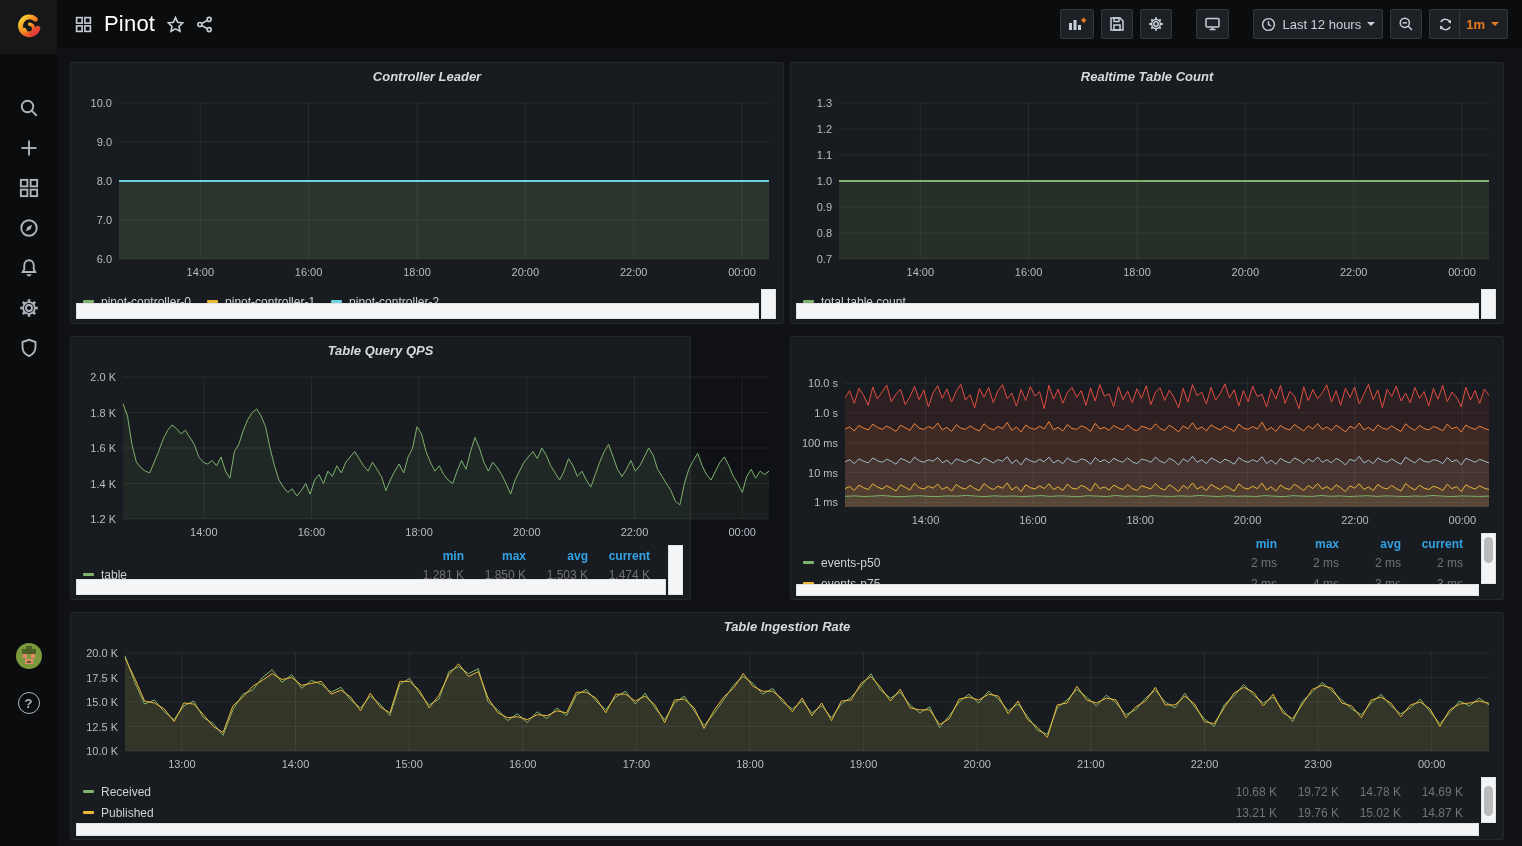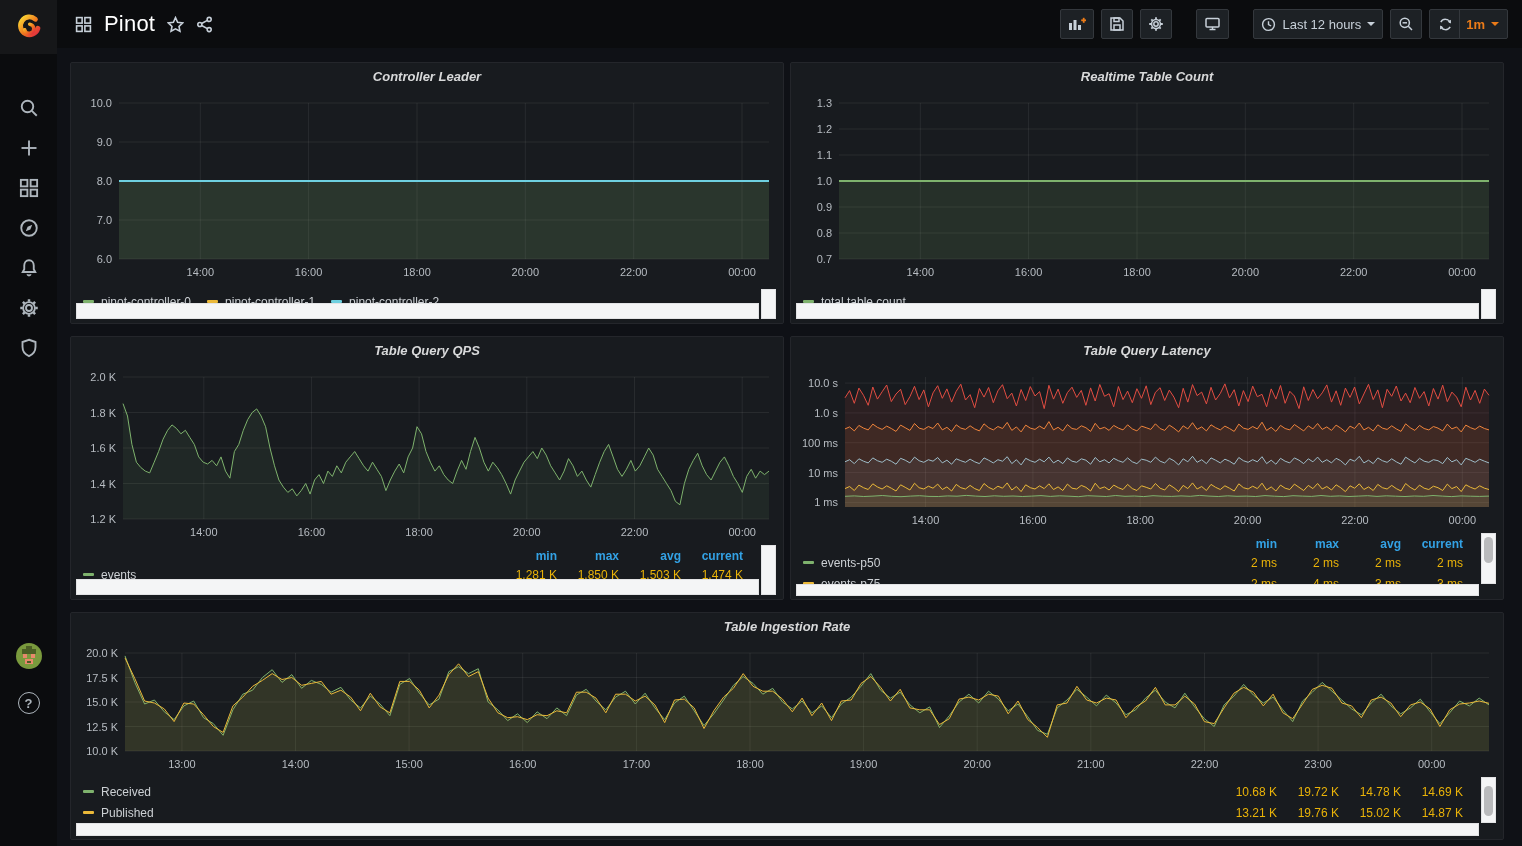--- a/index.html
+++ b/index.html
@@ -38,21 +38,21 @@
   svg text.yl, svg text.xl { fill:#b7bcc2; font-size:11px; font-family:"Liberation Sans",sans-serif; }
   .gl { stroke:rgba(255,255,255,0.07); stroke-width:1; }
 
   
   .legend { position:absolute; left:12px; right:40px; }
   .lrow { display:flex; align-items:center; height:21px; font-size:12px; color:#ccd0d4; }
   .lrow.head { height:17px; }
   .lmark { width:11px; height:3px; border-radius:1px; margin-right:7px; flex:0 0 auto; }
   .llabel { cursor:pointer; }
   .lfill { flex:1; }
-  .lcell { width:62px; text-align:right; font-size:12px; color:#eab308; }
+  .lcell { width:62px; text-align:right; font-size:12px; color:#737373; }
   .lcell.h { color:#33a2e5; font-weight:700; }
 
   
   .hscroll { position:absolute; left:5px; right:24px; bottom:4px; height:16px; background:#f4f5f6; border:1px solid #e2e3e5; }
   .vscroll { position:absolute; right:7px; width:15px; background:#f4f5f6; border:1px solid #e2e3e5; }
   .vthumb { position:absolute; left:2px; width:9px; background:#b9babc; border-radius:5px; }
   .help-circ { width:22px; height:22px; border:1.6px solid #aeb6bd; border-radius:50%;
     display:flex; align-items:center; justify-content:center; font-size:13px; font-weight:700; color:#aeb6bd; }
 </style>
 </head>
@@ -321,21 +321,21 @@
     <div class="legend" style="top: 228px; display: flex; gap: 16px;">
         <div class="lrow">
           <span class="lmark" style="background:#7EB26D"></span>
           <span class="llabel">total table count</span>
         </div>
       </div>
     <div class="hscroll"></div>
     <div class="vscroll" style="bottom:4px; height:30px;"></div>
   </div>
 
-  <div class="panel" style="left:13px; top:288px; width:714px; height:264px;">
+  <div class="panel" style="left:13px; top:288px; width:621px; height:264px;">
     <div class="p-title">Table Query QPS</div>
     <div class="chart" style="top:26px; height:182px;"><svg width="704" height="182">
           <line class="gl" x1="48" x2="694" y1="14.0" y2="14.0"></line>
           <text class="yl" x="41" y="18" text-anchor="end">2.0 K</text>
           <line class="gl" x1="48" x2="694" y1="49.5" y2="49.5"></line>
           <text class="yl" x="41" y="53.5" text-anchor="end">1.8 K</text>
           <line class="gl" x1="48" x2="694" y1="85.0" y2="85.0"></line>
           <text class="yl" x="41" y="89" text-anchor="end">1.6 K</text>
           <line class="gl" x1="48" x2="694" y1="120.5" y2="120.5"></line>
           <text class="yl" x="41" y="124.5" text-anchor="end">1.4 K</text>
@@ -359,34 +359,33 @@
     <div class="legend" style="top:210px;">
         <div class="lrow head">
           <span class="lfill"></span>
           <span class="lcell h">min</span>
           <span class="lcell h">max</span>
           <span class="lcell h">avg</span>
           <span class="lcell h">current</span>
         </div>
         <div class="lrow">
           <span class="lmark" style="background:#7EB26D"></span>
-          <span class="llabel">events</span>
+          <span class="llabel">table</span>
           <span class="lfill"></span>
           <span class="lcell">1.281 K</span>
           <span class="lcell">1.850 K</span>
           <span class="lcell">1.503 K</span>
           <span class="lcell">1.474 K</span>
         </div>
       </div>
     <div class="hscroll"></div>
     <div class="vscroll" style="top:208px; bottom:4px;"></div>
   </div>
 
   <div class="panel" style="left:733px; top:288px; width:714px; height:264px;">
-    <div class="p-title">Table Query Latency</div>
     <div class="chart" style="top:26px; height:170px;"><svg width="704" height="170">
           <line class="gl" x1="50" x2="694" y1="20.1" y2="20.1"></line>
           <text class="yl" x="43" y="24.1" text-anchor="end">10.0 s</text>
           <line class="gl" x1="50" x2="694" y1="49.9" y2="49.9"></line>
           <text class="yl" x="43" y="53.9" text-anchor="end">1.0 s</text>
           <line class="gl" x1="50" x2="694" y1="79.7" y2="79.7"></line>
           <text class="yl" x="43" y="83.7" text-anchor="end">100 ms</text>
           <line class="gl" x1="50" x2="694" y1="109.6" y2="109.6"></line>
           <text class="yl" x="43" y="113.6" text-anchor="end">10 ms</text>
           <line class="gl" x1="50" x2="694" y1="139.4" y2="139.4"></line>

